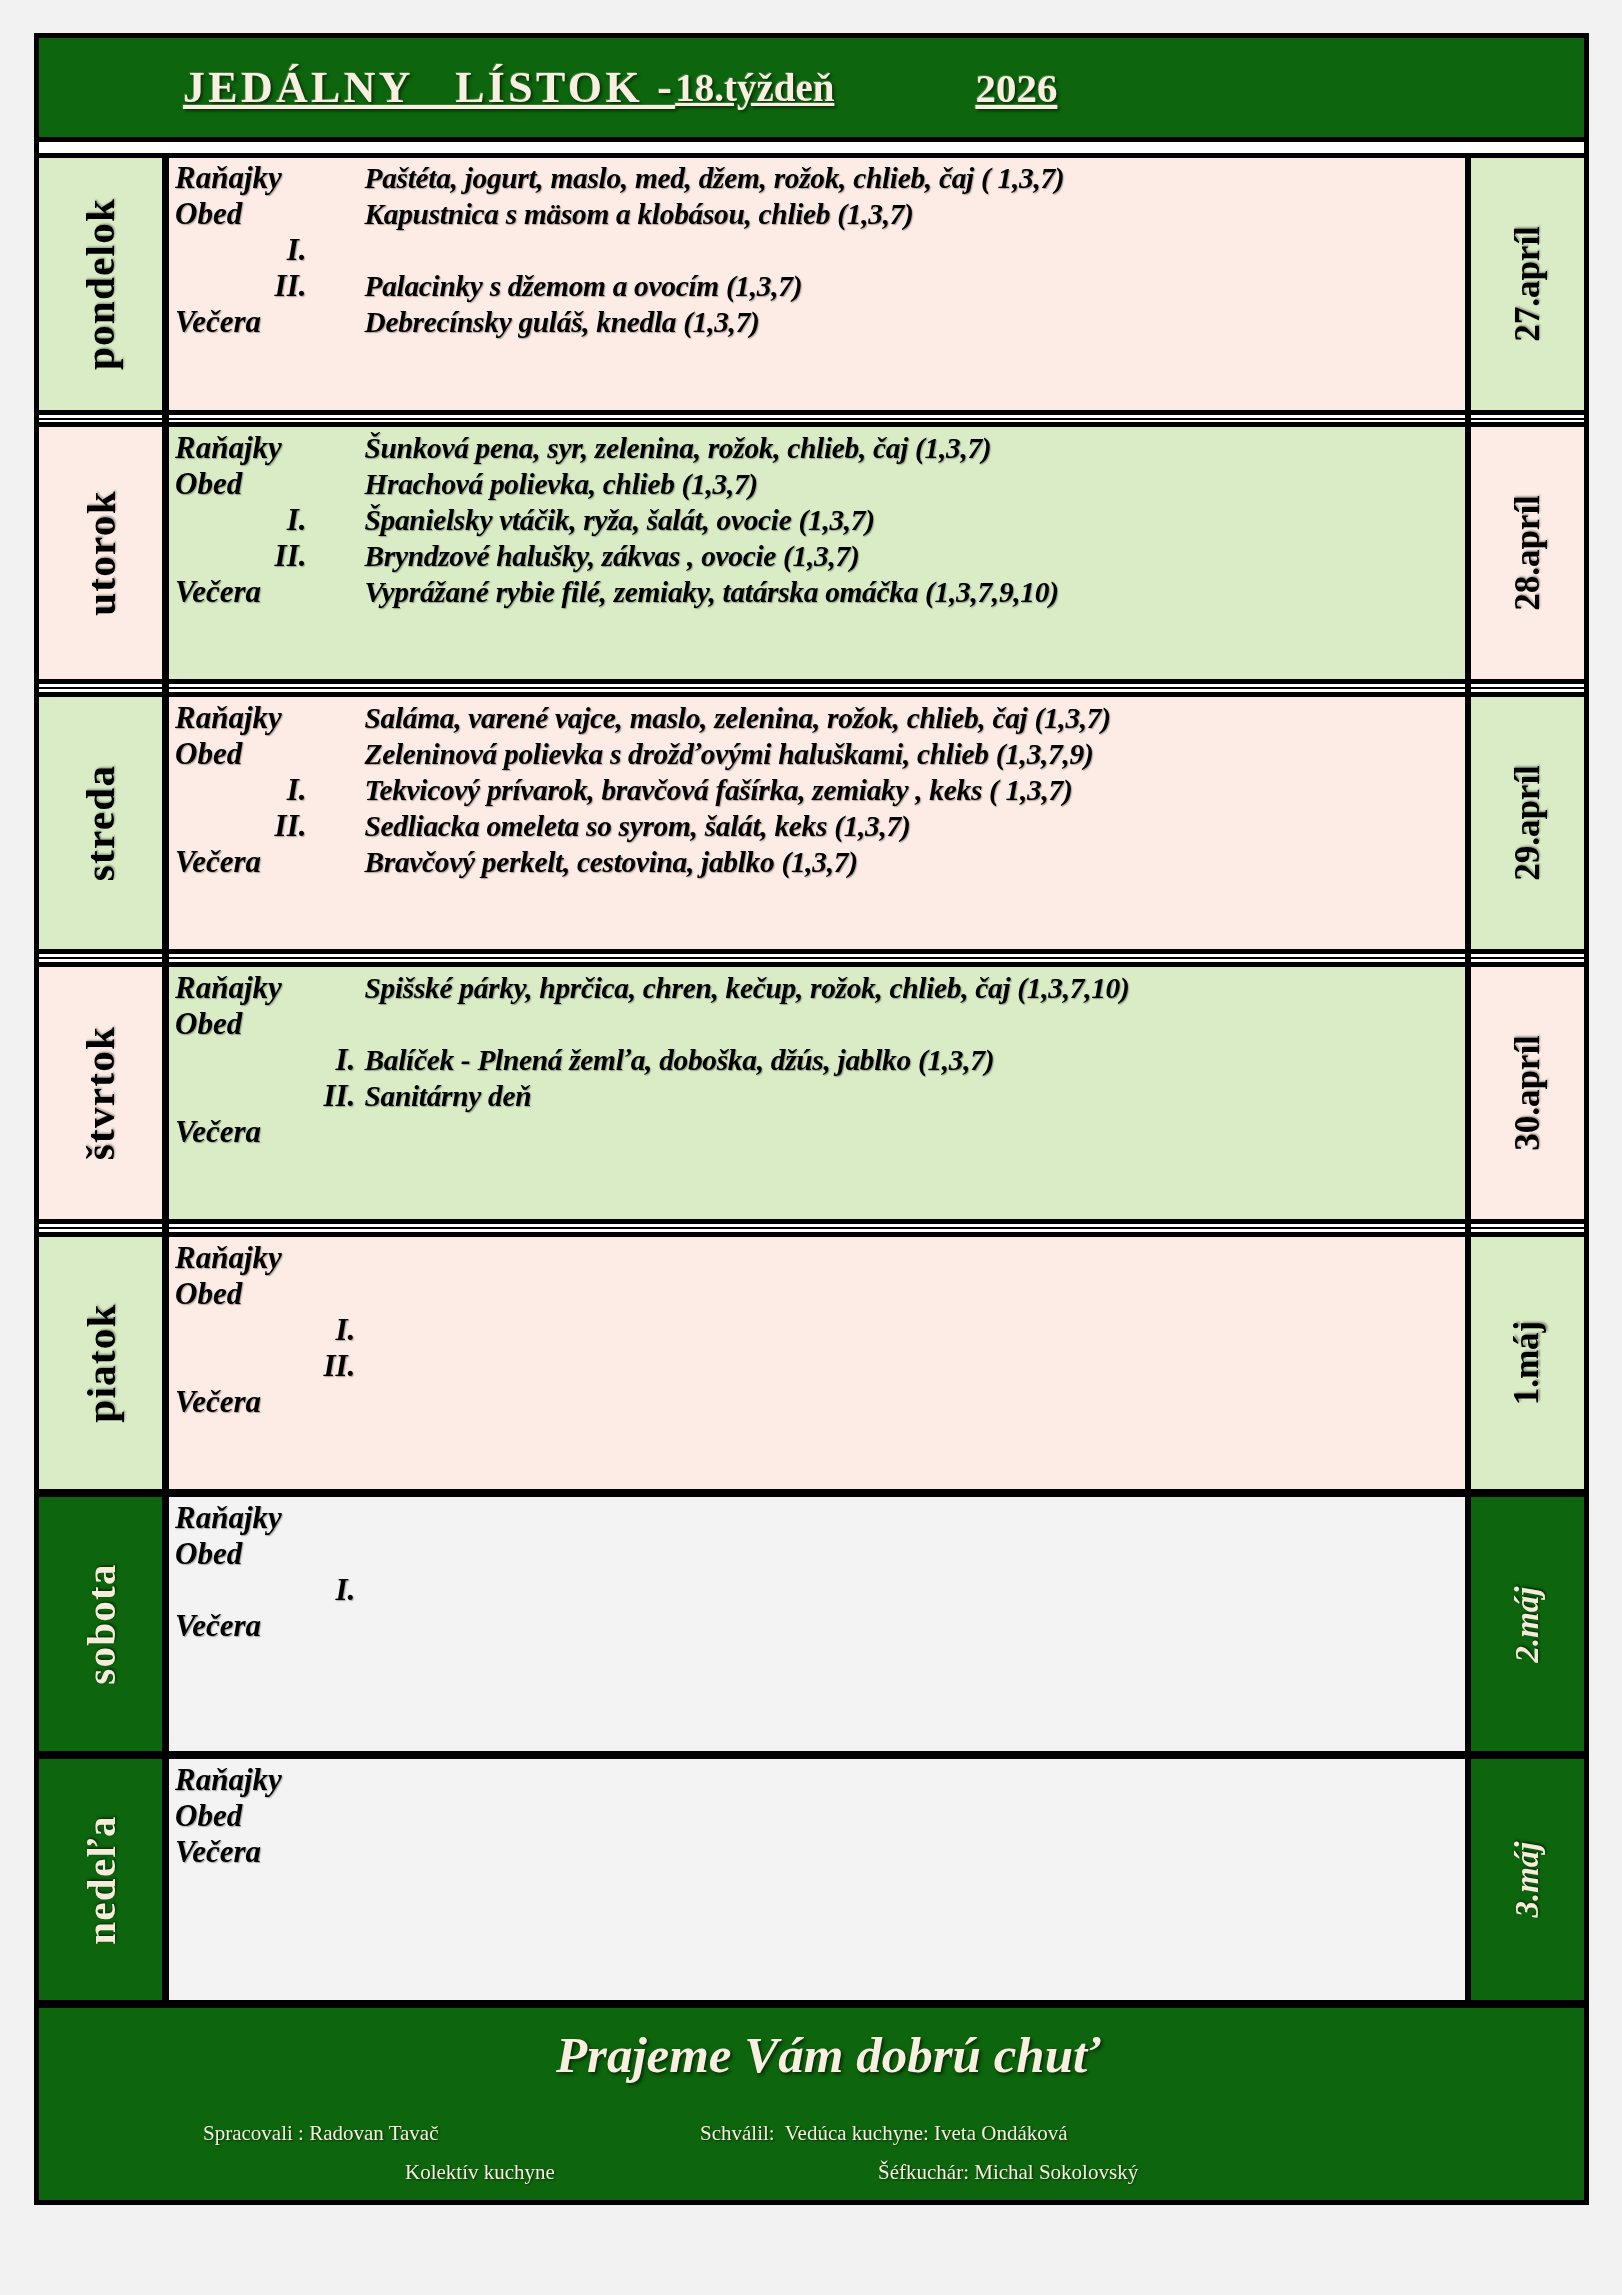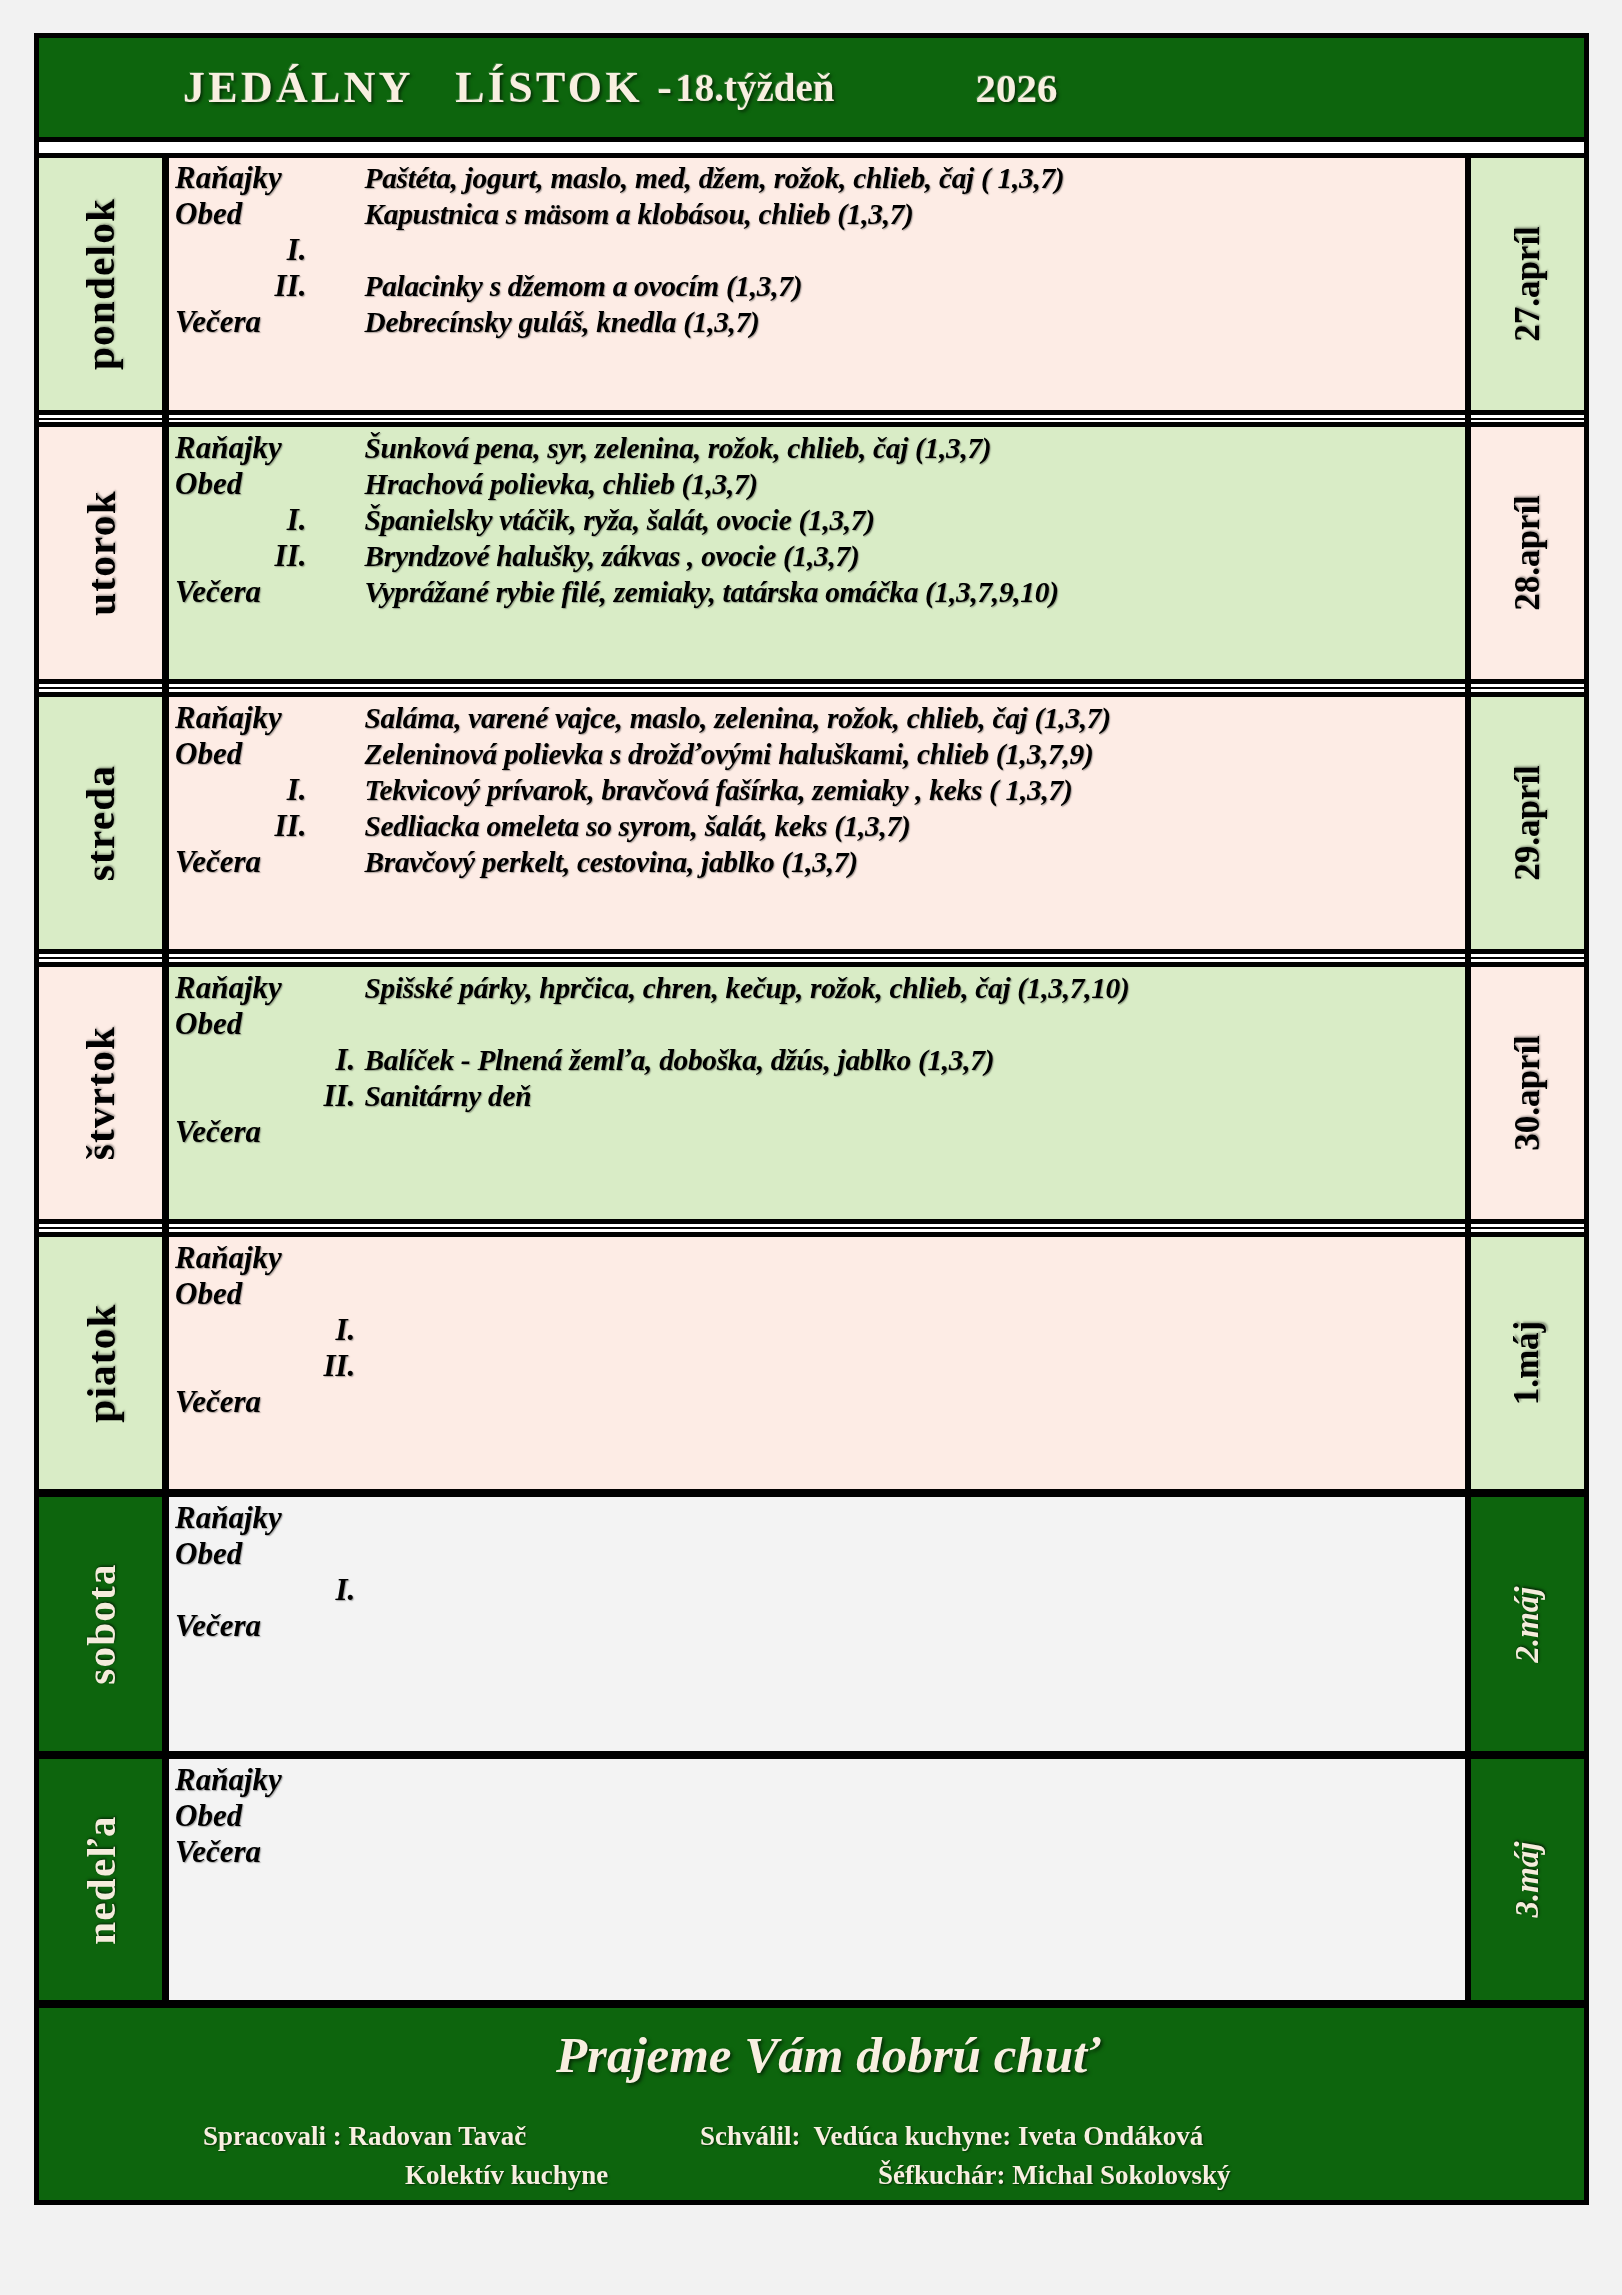--- a/index.html
+++ b/index.html
@@ -16,20 +16,21 @@
   .header-bar {
     box-sizing:border-box;
     height:109px;
     border:5.2px solid #000;
     background:#0d650d;
     display:flex; align-items:center;
     color:#f8efe0;
     font-weight:bold;
     text-shadow:2px 2px 3.3px rgba(0,0,0,0.55), -0.7px -0.7px 0.7px rgba(255,255,255,0.25);
     white-space:pre;
+    text-decoration:underline;
   }
   .hdr-title { font-size:44px; letter-spacing:3.3px; margin-left:144px; }
   .hdr-week  { font-size:39px; }
   .hdr-year  { font-size:41px; margin-left:141px; }
 
   .header-gap {
     box-sizing:border-box;
     height:10.5px; background:#ffffff;
     border-left:5.2px solid #000; border-right:5.2px solid #000;
   }
@@ -119,24 +120,23 @@
   }
   .footer-heading {
     text-align:center;
     margin-top:18.3px;
     font-size:51px; font-weight:bold; font-style:italic;
     text-shadow:2px 2px 3.9px rgba(0,0,0,0.6);
   }
   .footer-names { position:absolute; left:0; top:0; width:100%; height:100%; }
   .footer-names span {
     position:absolute;
-    font-size:27px;
+    font-size:21px;
     text-shadow:1.3px 1.3px 2px rgba(0,0,0,0.5);
     white-space:pre;
-    font-weight:bold;
   }
   .fn-prepared  { left:164px;  top:113px; }
   .fn-approved  { left:661px; top:113px; }
   .fn-prepared2 { left:366px;  top:152px; }
   .fn-approved2 { left:839px; top:152px;text-align:right; }
 </style>
 </head>
 <body>
 
 <div class="menu-table">

